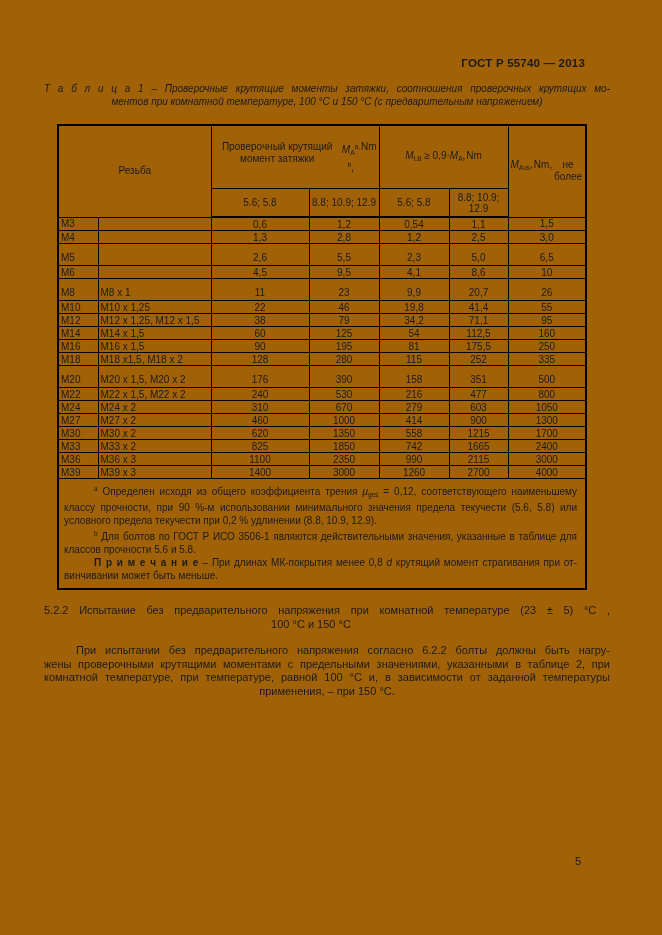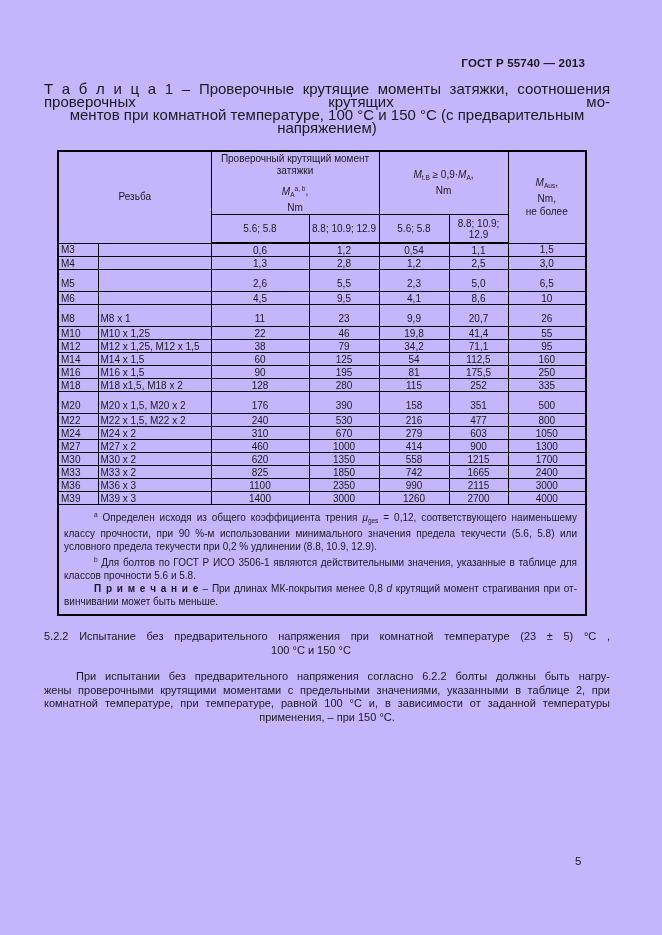--- a/index.html
+++ b/index.html
@@ -6,34 +6,35 @@
   body {
     width: 662px; height: 935px;
     background: #ffffff;
     font-family: "Liberation Sans", sans-serif;
     color: #1b1b1b;
     overflow: hidden;
   }
   .page {
     position: relative;
     width: 662px; height: 935px;
-    background: #c4b5fd;
+    background: #a16207;
   }
   .doc-code {
     padding-top: 57px;
     margin-right: 77px;
     text-align: right;
     font-weight: bold;
     font-size: 11.5px;
     letter-spacing: 0.2px;
   }
   .caption {
     margin: 13px 52px 16px 44px;
-    font-size: 15px;
+    font-size: 10px;
     line-height: 13px;
+    font-style: italic;
   }
   .line { text-align: center; }
   .line.jl { text-align: justify; text-align-last: justify; }
   .para .line:first-child { text-indent: 32px; }
 
   table.torque {
     margin: 10px 0 0 57px;
     width: 528px;
     border-collapse: collapse;
     table-layout: fixed;
@@ -41,21 +42,21 @@
     font-size: 10px;
   }
   table.torque th, table.torque td {
     border: 1px solid #000;
     padding: 0 2px;
     font-weight: normal;
     vertical-align: middle;
   }
   tr.mainhead th { height: 62px; line-height: 12px; text-align: center; vertical-align: middle; }
   th.thread-h { vertical-align: middle; }
-  .hdr-stack { display: flex; flex-direction: column; justify-content: center; gap: 1px; }
+  .hdr-stack { display: flex; flex-direction: row; justify-content: center; gap: 1px; }
   .hdr-title { margin-bottom: 5px; }
   tr.subhead th {
     height: 27px; text-align: center; line-height: 11px;
     border-bottom: 2.5px solid #000;
   }
   i.var { font-style: italic; }
   sub.s { font-size: 6.5px; vertical-align: -2px; letter-spacing: 0; }
   sup.s { font-size: 6.5px; vertical-align: 4px; }
 
   tbody td { height: 12px; line-height: 11px; padding-top: 1px; }

